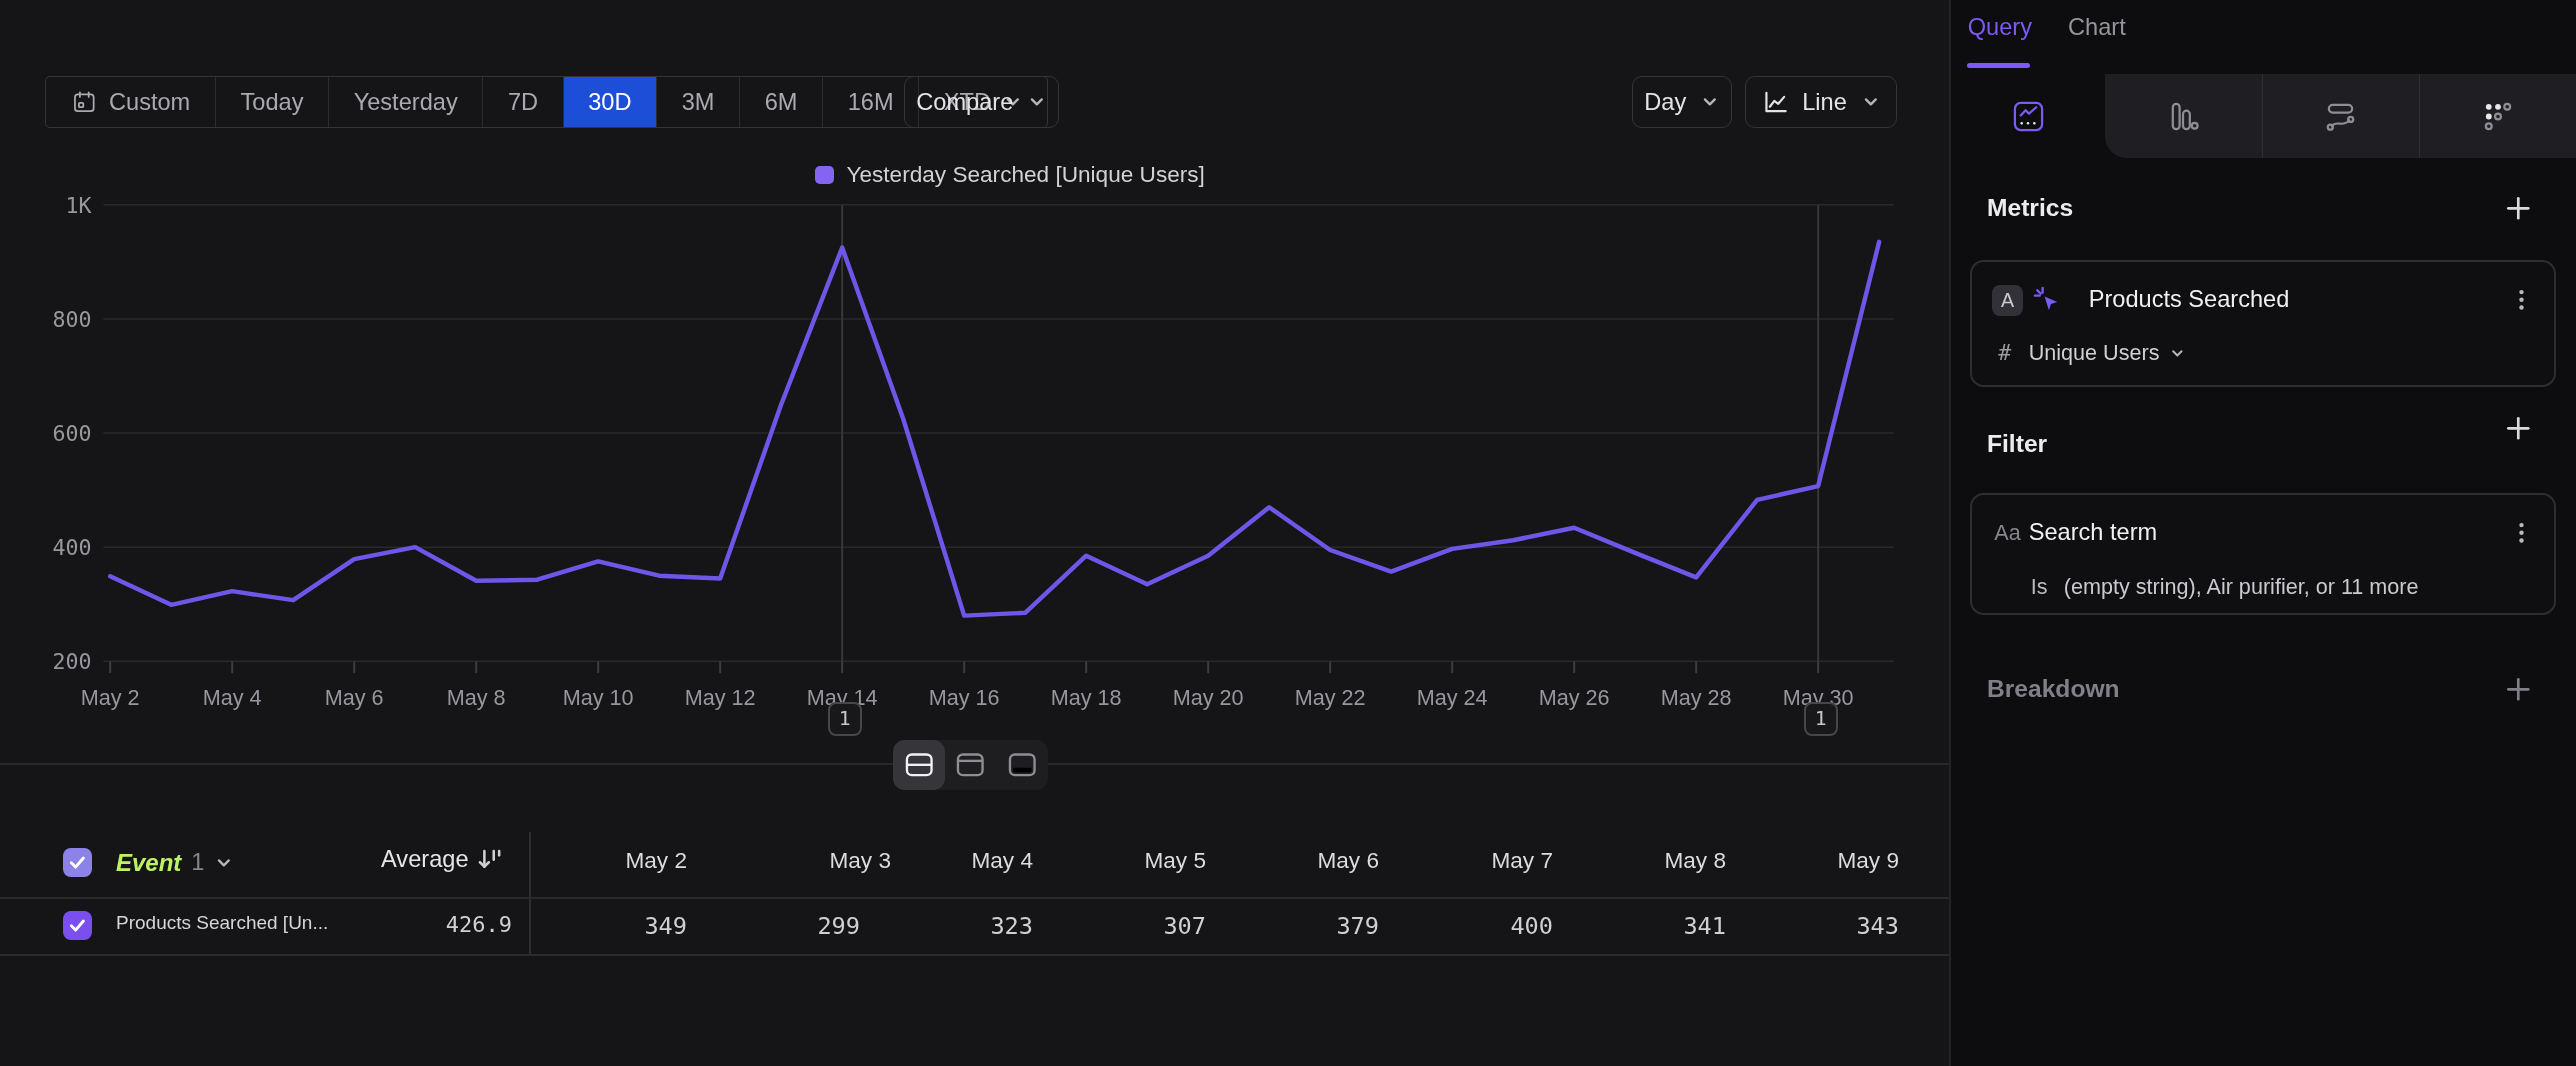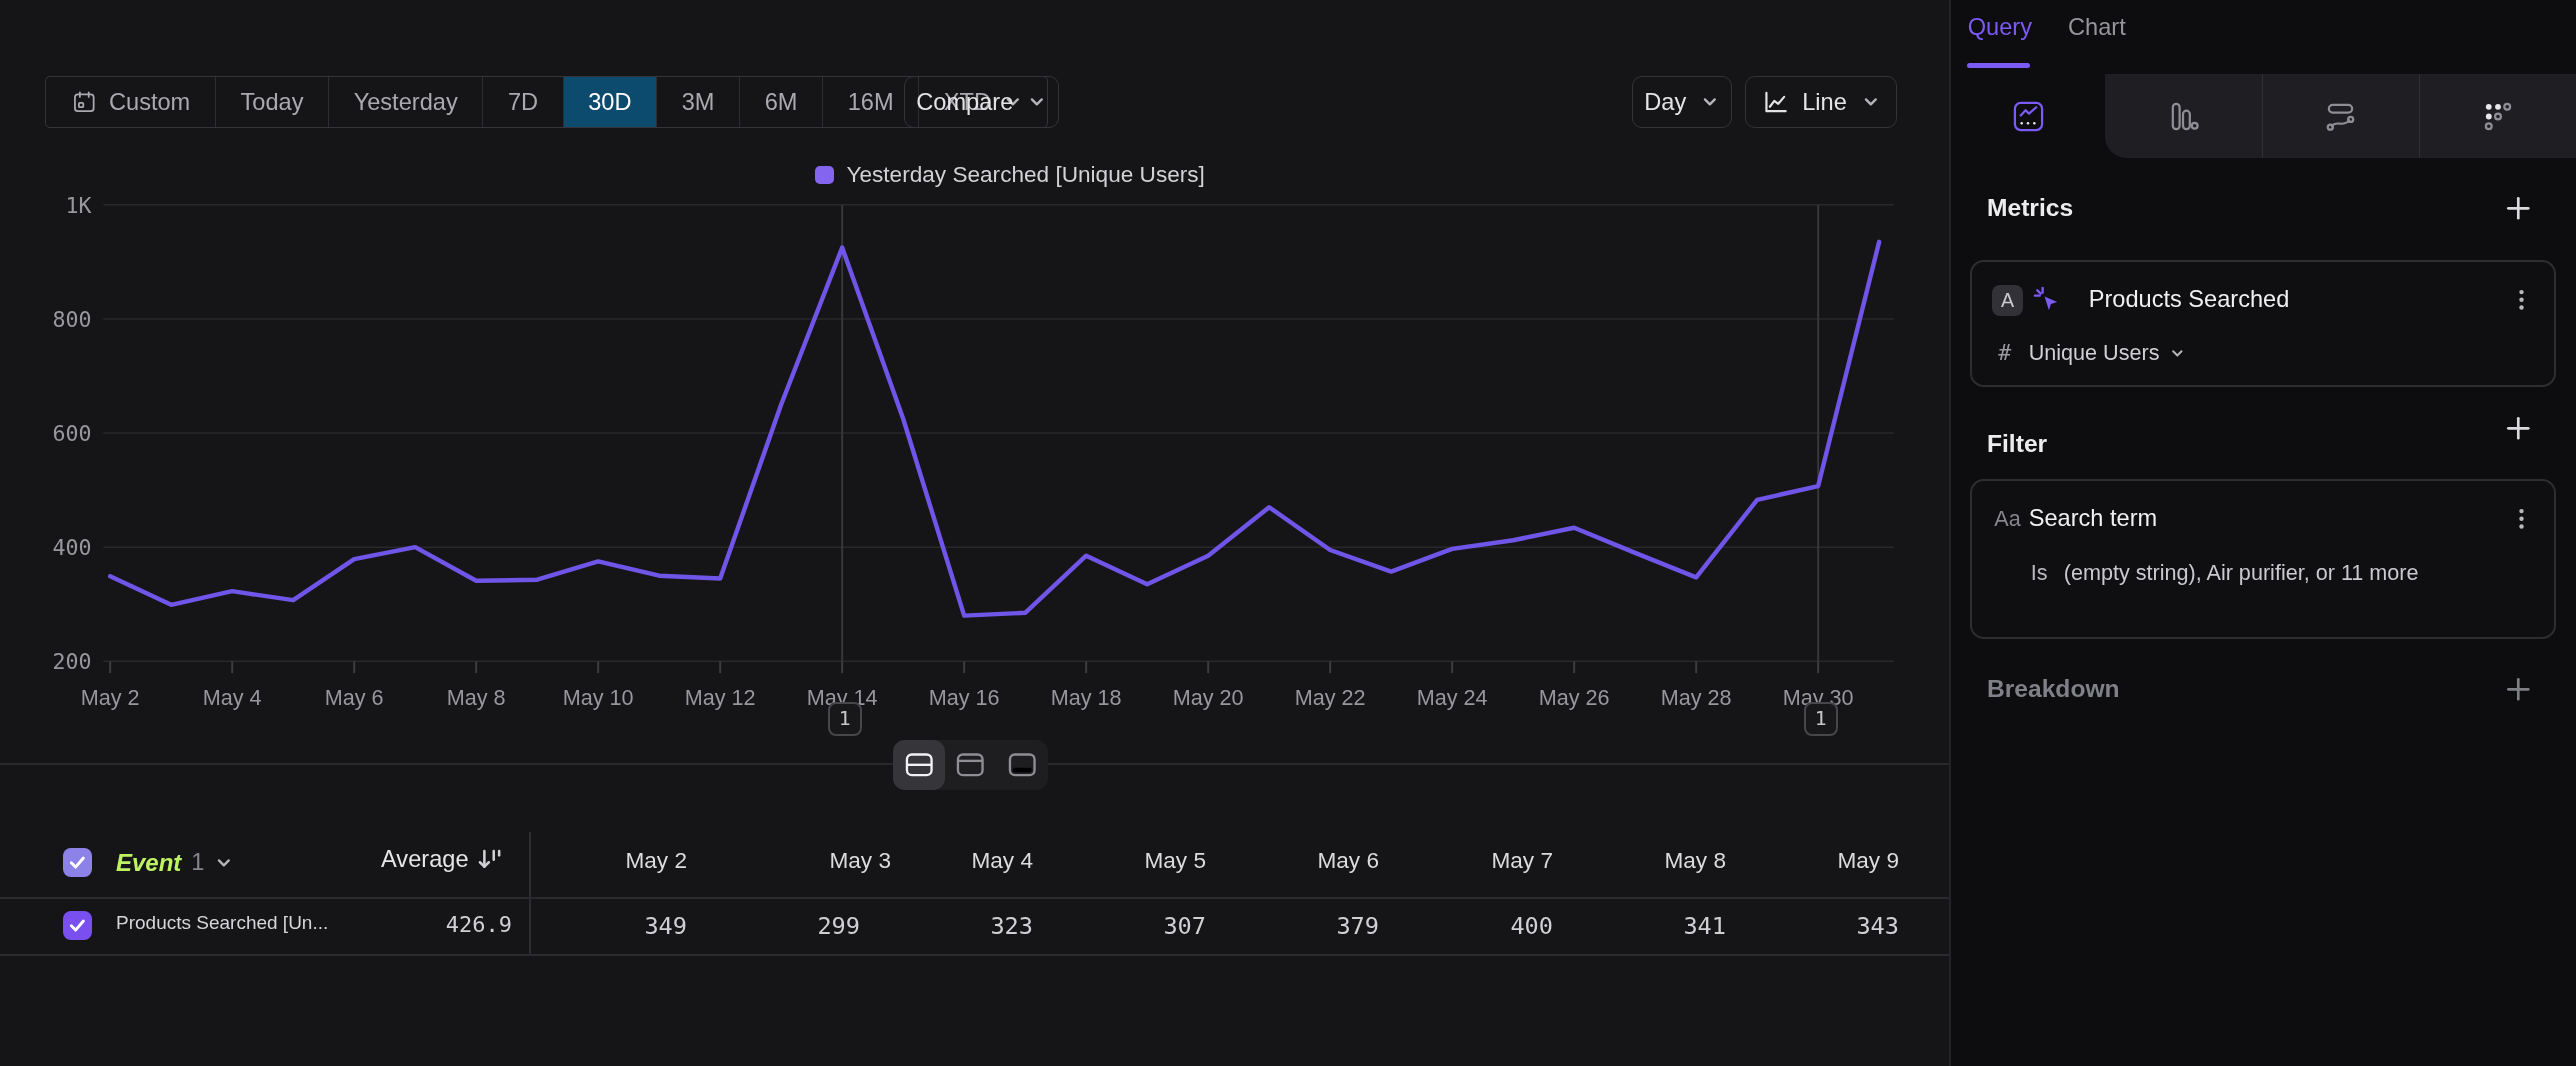--- a/index.html
+++ b/index.html
@@ -11,21 +11,21 @@
   .main{position:absolute;left:0;top:0;width:1949px;height:1067px;background:#151517;}
   .panel-divider{position:absolute;left:1949px;top:0;width:2px;height:1067px;background:#232327;}
 
   
   .toolbar{position:absolute;left:0;top:76px;width:1949px;height:52px;}
   .range-group{position:absolute;left:45px;top:0;height:52px;display:flex;align-items:stretch;
                border:1px solid #34343a;border-radius:5px;overflow:hidden;box-sizing:border-box;}
   .range-btn{display:flex;align-items:center;gap:11.8px;padding:0 24.6px;background:transparent;border:none;
              border-left:1px solid #2c2c31;color:#a9a9b0;font-size:23.6px;font-family:inherit;cursor:pointer;white-space:nowrap;}
   .range-btn:first-child{border-left:none;}
-  .range-btn.active{background:#0c4a6e;color:#ffffff;}
+  .range-btn.active{background:#1d4ed8;color:#ffffff;}
   .pill-btn{position:absolute;top:0;height:52px;display:flex;align-items:center;justify-content:center;gap:13.8px;
             border:1px solid #34343a;border-radius:9.8px;background:transparent;color:#e4e4e7;
             font-size:23.6px;font-family:inherit;cursor:pointer;box-sizing:border-box;}
   .compare-btn{left:904px;width:155px;}
   .day-btn{left:1632px;width:100px;}
   .line-btn{left:1745px;width:152px;}
   .chev{width:19.7px;height:19.7px;stroke:#b5b5ba;stroke-width:2.4;fill:none;stroke-linecap:round;stroke-linejoin:round;}
   .cal-ic{width:26.6px;height:26.6px;stroke:#a9a9b0;stroke-width:1.8;fill:none;stroke-linecap:round;}
   .linechart-ic{width:26.6px;height:26.6px;stroke:#e4e4e7;stroke-width:2.2;fill:none;stroke-linecap:round;stroke-linejoin:round;}
 
@@ -81,21 +81,21 @@
   .ct-tab{position:absolute;top:0;height:84px;display:flex;align-items:center;justify-content:center;cursor:pointer;}
   .ct-ic{width:33px;height:33px;fill:none;stroke:#8e8e95;stroke-width:2.3;stroke-linecap:round;stroke-linejoin:round;}
   .ct-tab.active .ct-ic{stroke:var(--accent,#7C5AF6);}
   .section-label{position:absolute;left:36px;font-size:24.6px;font-weight:700;color:#ececee;}
   .section-label.dim{color:#808088;}
   .plus-btn{position:absolute;left:548px;width:39px;height:35px;background:transparent;border:none;cursor:pointer;display:flex;align-items:center;justify-content:center;}
   .plus-ic{width:26.6px;height:26.6px;stroke:#dadade;stroke-width:2.4;fill:none;stroke-linecap:round;}
   .plus-ic.dim{stroke:#808088;}
   .side-card{position:absolute;left:18.7px;width:586px;border:2px solid #2e2e32;border-radius:13.8px;box-sizing:border-box;background:rgba(255,255,255,0.012);}
   .metric-card{top:260px;height:127px;}
-  .filter-card{top:479px;height:160px;}
+  .filter-card{top:493px;height:122px;}
   .card-row1{position:absolute;left:0;top:19.7px;width:100%;height:37px;}
   .card-row2{position:absolute;left:0;top:73px;width:100%;height:37px;}
   .letter-badge{position:absolute;left:20.7px;top:3px;width:30.5px;height:31.5px;background:#313137;border-radius:7.9px;
                 color:#c9c9ce;font-size:19.7px;display:flex;align-items:center;justify-content:center;}
   .aa-badge{position:absolute;left:22.6px;top:4.9px;font-size:21.6px;color:#85858c;}
   .spark-ic{position:absolute;left:59px;top:2px;width:32px;height:32px;}
   .card-title{position:absolute;top:3.9px;font-size:23.6px;font-weight:500;color:#f0f0f2;}
   .kebab-btn{position:absolute;right:13.8px;top:0;width:37px;height:37px;background:transparent;border:none;cursor:pointer;display:flex;align-items:center;justify-content:center;}
   .kebab-ic{width:25.6px;height:25.6px;fill:#b8b8bd;}
   .hash-sym{position:absolute;left:26.6px;top:4.9px;font-size:21.6px;color:#9a9aa0;}

